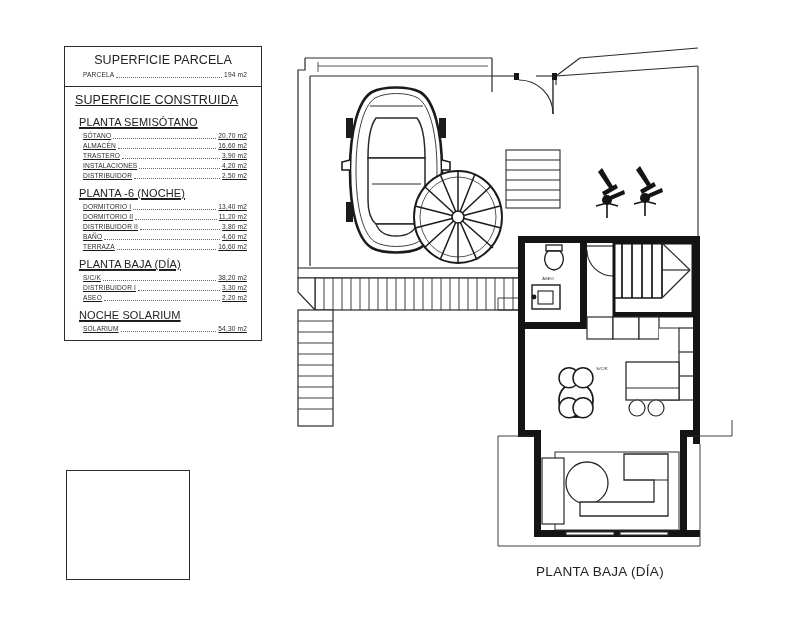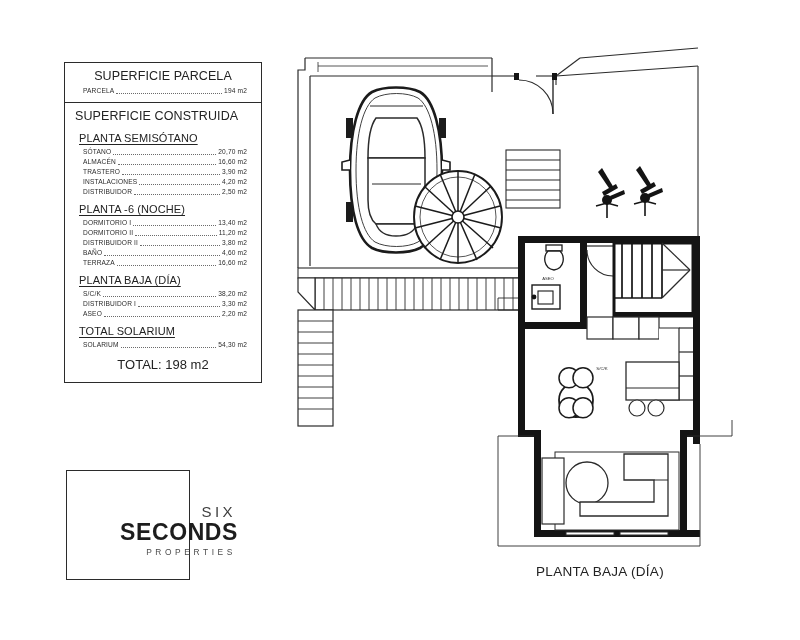--- a/index.html
+++ b/index.html
@@ -13,31 +13,31 @@
     position: relative;
     font-family: "Liberation Sans", sans-serif;
     color: #1a1a1a;
     overflow: hidden;
   }
 
   
   #area-table {
     position: absolute;
     left: 64px;
-    top: 62px;
+    top: 46px;
     width: 198px;
     border: 1.5px solid #2b2b2b;
     background: #fff;
     box-sizing: border-box;
   }
   .tbl-section {
     border-bottom: 1.5px solid #2b2b2b;
     padding: 5px 0 6px 0;
   }
-  .tbl-section.last { border-bottom: none; }
+  .tbl-section.last { border-bottom: none; text-decoration: underline; }
 
   .tbl-title {
     font-size: 12.5px;
     letter-spacing: .1px;
     text-align: center;
     padding: 1px 4px 3px 4px;
     color: #232323;
   }
   .tbl-title.left {
     text-align: left;
@@ -224,38 +224,32 @@
       <span class="nm">DISTRIBUIDOR I</span>
       <span class="dots"></span>
       <span class="val">3,30 m2</span>
     </div>
     <div class="row">
       <span class="nm">ASEO</span>
       <span class="dots"></span>
       <span class="val">2,20 m2</span>
     </div>
 
-    <div class="group-head">TOTAL SOLARIUM</div>
+    <div class="group-head">NOCHE SOLARIUM</div>
     <div class="row">
       <span class="nm">SOLARIUM</span>
       <span class="dots"></span>
       <span class="val">54,30 m2</span>
     </div>
 
-    <div class="total">TOTAL: 198 m2</div>
   </div>
 </div>
 
 <div id="logo">
   <div class="frame"></div>
-  <div class="txt">
-    <div class="l-six">SIX</div>
-    <div class="l-seconds">SECONDS</div>
-    <div class="l-props">PROPERTIES</div>
-  </div>
 </div>
 
 <div id="plan-wrap">
 <svg width="460" height="560" viewBox="0 0 460 560" xmlns="http://www.w3.org/2000/svg">
 
   <g fill="none" stroke="#2b2b2b" stroke-width="1.2">
     <path d="M 25 18 L 85 18"></path>
     <path d="M 25 18 L 25 30 L 18 30 L 18 38"></path>
     <path d="M 18 38 L 18 228"></path>
     <path d="M 30 36 L 30 226"></path>

